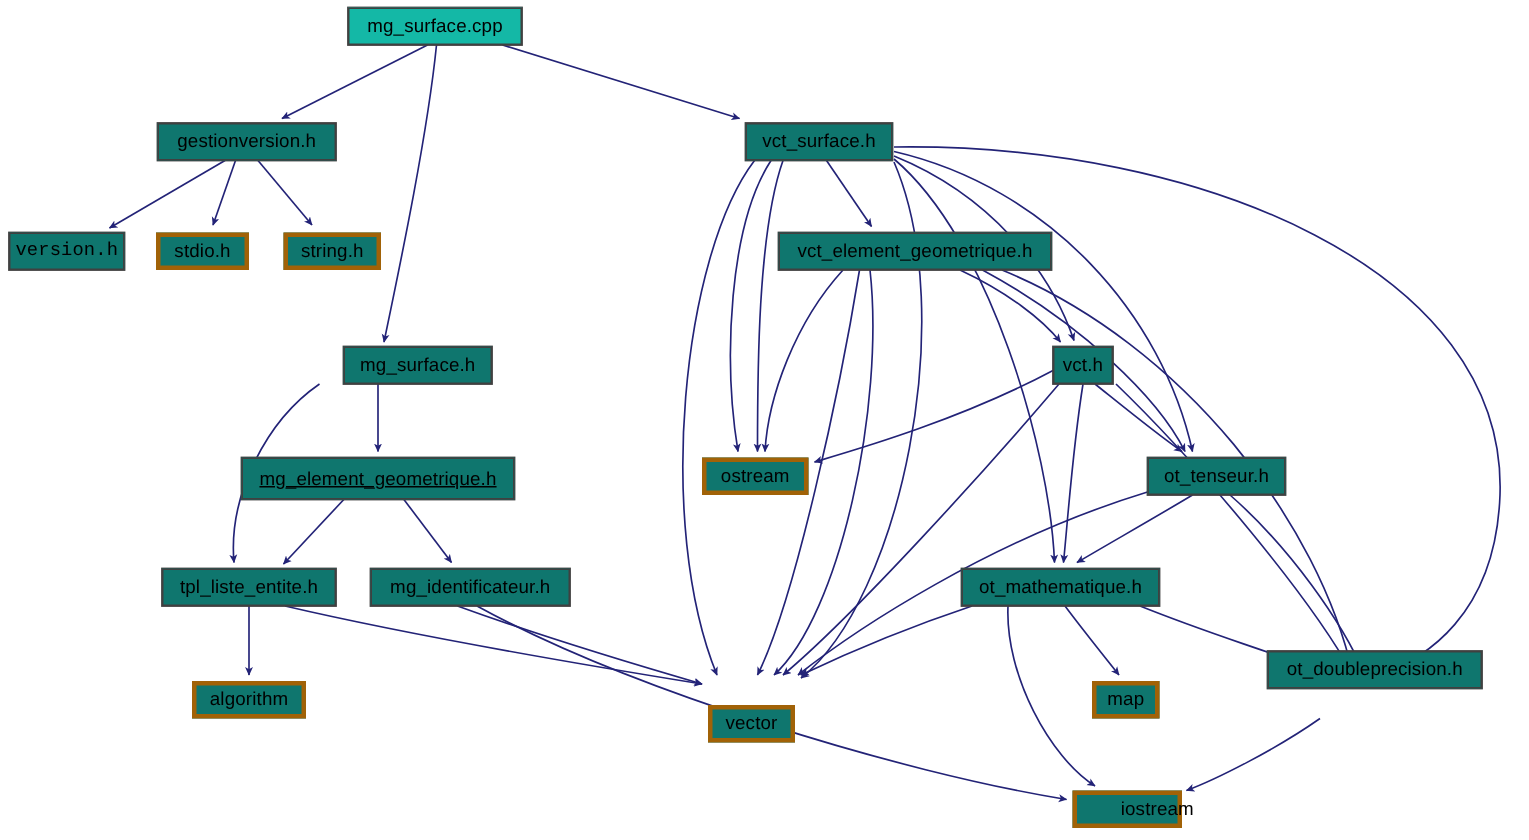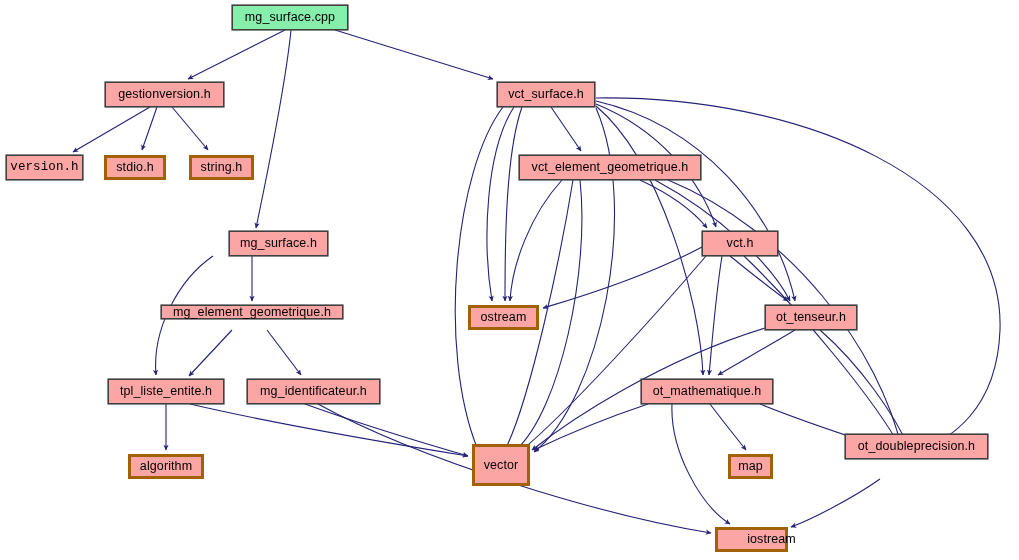--- a/index.html
+++ b/index.html
@@ -22,41 +22,41 @@
     top: 0;
     width: 1019px;
     height: 560px;
   }
   .graph-node {
     position: absolute;
     box-sizing: border-box;
     display: flex;
     align-items: center;
     justify-content: center;
-    background: #fca5a5;
+    background: #0f766e;
     border: 1px solid #000000;
     color: #000000;
     font-size: 12.5px;
     line-height: 1;
     white-space: nowrap;
     letter-spacing: 0.1px;
     cursor: default;
   }
   
   .graph-node.node-system {
     border: 3px solid #a16207;
   }
   
   .graph-node.node-project {
     border: 1px solid #404040;
     box-shadow: 0 0 0 0.6px #404040;
   }
   
   .graph-node.node-root {
-    background: #86efac;
+    background: #14b8a6;
     border: 1px solid #404040;
     box-shadow: 0 0 0 0.6px #404040;
   }
   .node-label {
     pointer-events: none;
   }
 </style>
 </head>
 <body>
 
@@ -130,45 +130,45 @@
       </div>
       <div class="graph-node node-system" style="left: 189px; top: 155px; width: 65px; height: 25px;">
         <span class="node-label">string.h</span>
       </div>
       <div class="graph-node node-project" style="left: 519px; top: 155px; width: 182px; height: 25px;">
         <span class="node-label">vct_element_geometrique.h</span>
       </div>
       <div class="graph-node node-project" style="left: 203px; top: 231px; width: 99px; height: 25px; margin-left: 26px;">
         <span class="node-label">mg_surface.h</span>
       </div>
-      <div class="graph-node node-project" style="left: 702px; top: 231px; width: 76px; height: 25px;">
+      <div class="graph-node node-project" style="left: 702px; top: 231px; width: 40px; height: 25px;">
         <span class="node-label">vct.h</span>
       </div>
-      <div class="graph-node node-project" style="left: 161px; top: 305px; width: 182px; height: 14px;">
+      <div class="graph-node node-project" style="left: 161px; top: 305px; width: 182px; height: 28px; text-decoration: underline;">
         <span class="node-label">mg_element_geometrique.h</span>
       </div>
       <div class="graph-node node-system" style="left: 468px; top: 305px; width: 71px; height: 25px;">
         <span class="node-label">ostream</span>
       </div>
       <div class="graph-node node-project" style="left: 765px; top: 305px; width: 92px; height: 25px;">
         <span class="node-label">ot_tenseur.h</span>
       </div>
       <div class="graph-node node-project" style="left: 108px; top: 379px; width: 116px; height: 25px;">
         <span class="node-label">tpl_liste_entite.h</span>
       </div>
       <div class="graph-node node-project" style="left: 247px; top: 379px; width: 133px; height: 25px;">
         <span class="node-label">mg_identificateur.h</span>
       </div>
       <div class="graph-node node-project" style="left: 641px; top: 379px; width: 132px; height: 25px;">
         <span class="node-label">ot_mathematique.h</span>
       </div>
       <div class="graph-node node-system" style="left: 128px; top: 454px; width: 76px; height: 25px;">
         <span class="node-label">algorithm</span>
       </div>
-      <div class="graph-node node-system" style="left: 472px; top: 444px; width: 58px; height: 42px;">
+      <div class="graph-node node-system" style="left: 472px; top: 470px; width: 58px; height: 25px;">
         <span class="node-label">vector</span>
       </div>
       <div class="graph-node node-system" style="left: 728px; top: 454px; width: 45px; height: 25px;">
         <span class="node-label">map</span>
       </div>
       <div class="graph-node node-project" style="left: 845px; top: 434px; width: 143px; height: 25px;">
         <span class="node-label">ot_doubleprecision.h</span>
       </div>
       <div class="graph-node node-system" style="left: 715px; top: 527px; width: 73px; height: 25px; padding-left: 40px;">
         <span class="node-label">iostream</span>

